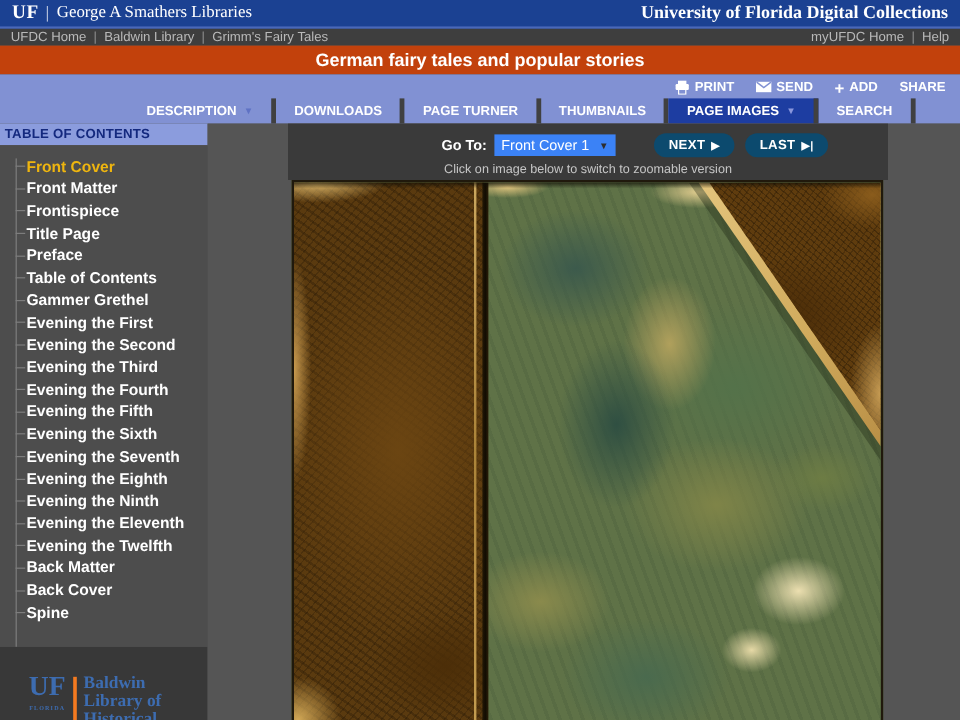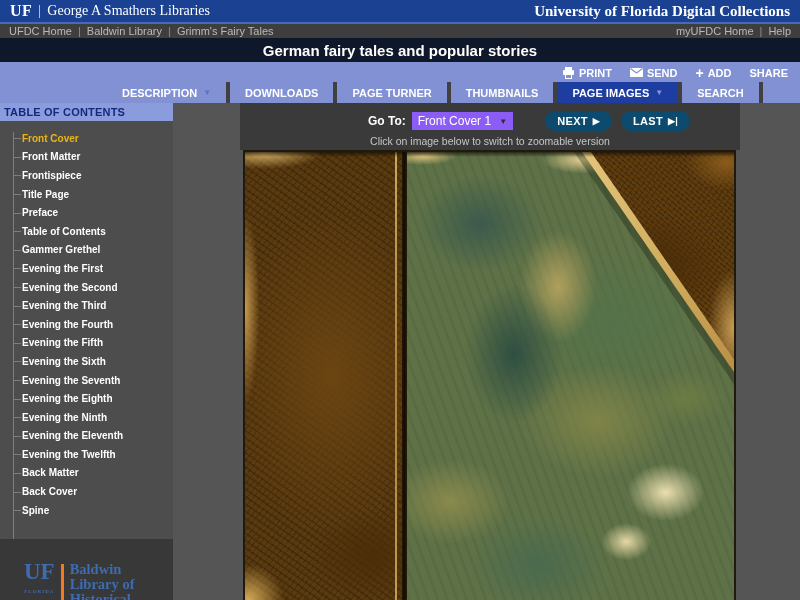--- a/index.html
+++ b/index.html
@@ -13,21 +13,21 @@
   .libname { font-size:14px; }
   .collname { font-weight:bold; font-size:15px; }
 
   
   .crumb-bar { height:14px; background:#3e3e3e; display:flex; align-items:center; justify-content:space-between; padding:0 9px; font-size:11px; color:#b9b9b9; }
   .crumbs { display:flex; align-items:center; gap:6px; }
   .crumb { cursor:pointer; }
   .crumb-sep { color:#8d8d8d; }
 
   
-  .title-bar { height:24px; background:#0f172a; display:flex; align-items:center; justify-content:center; }
+  .title-bar { height:24px; background:#c2410c; display:flex; align-items:center; justify-content:center; }
   .page-title { color:#fff; font-weight:bold; font-size:15px; }
 
   
   .band { background:#8191d3; }
   .actions-row { height:18px; display:flex; align-items:center; justify-content:flex-end; gap:18px; padding:3px 12px 0 0; }
   .action-btn { display:flex; align-items:center; gap:4px; color:#fff; font-weight:bold; font-size:11px; cursor:pointer; }
   .plus-glyph { font-size:14px; line-height:10px; font-weight:bold; }
   .tabs-row { height:21px; display:flex; align-items:stretch; padding-left:107px; margin-top:2px; }
   .tab { display:flex; align-items:center; gap:6px; padding:0 15px; color:#fff; font-weight:bold; font-size:11px; border-right:4px solid #404040; cursor:pointer; }
   .tab.active { background:#1d3da1; }
@@ -35,35 +35,35 @@
   .tab.active .tab-arrow { color:#8a97dd; }
 
   
   .body-row { display:flex; height:499px; }
 
   
   .sidebar { width:173px; display:flex; flex-direction:column; }
   .toc-header { height:18px; background:#8b9cdd; color:#14297e; font-weight:bold; font-size:11px; display:flex; align-items:center; padding-left:4px; letter-spacing:.2px; }
   .toc-list { background:#4d4d4d; flex:1; position:relative; padding-top:8px; overflow:hidden; }
   .toc-tree-line { position:absolute; left:13px; top:11px; height:412px; width:1px; background:#7d7d7d; }
-  .toc-item { position:relative; height:18.6px; display:flex; align-items:center; padding-left:22px; color:#fff; font-weight:bold; font-size:10px; cursor:pointer; white-space:nowrap; }
+  .toc-item { position:relative; height:18.6px; display:flex; align-items:center; padding-left:22px; color:#fff; font-weight:bold; font-size:13px; cursor:pointer; white-space:nowrap; }
   .toc-item .tick { position:absolute; left:13px; top:50%; width:8px; height:1px; background:#7d7d7d; }
   .toc-item.active { color:#eeb50f; }
   .logo-block { height:63px; background:#383838; display:flex; align-items:flex-start; padding:23px 0 0 24px; overflow:hidden; font-family:"Liberation Serif", serif; }
   .blogo-uf { color:#3d6cb0; font-weight:bold; font-size:23px; line-height:20px; text-align:center; }
   .blogo-sub { display:block; font-size:5px; letter-spacing:1px; color:#3d6cb0; font-weight:bold; }
   .blogo-bar { width:3px; height:46px; background:#f47a20; margin:2px 6px 0 6px; }
   .blogo-text { color:#3d6cb0; font-weight:bold; font-size:14.5px; line-height:15px; }
 
   
   .main { flex:1; background:#555; }
   .toolbar-panel { margin-left:67px; width:500px; height:47px; background:#3a3a3a; padding-top:7px; }
   .goto-row { display:flex; align-items:center; height:22px; }
   .goto-label { color:#fff; font-weight:bold; font-size:12px; margin-left:128px; }
-  .page-select { margin-left:6px; background:#8b5cf6; color:#fff; font-size:12px; padding:2px 6px; display:flex; align-items:center; gap:8px; cursor:pointer; }
+  .page-select { margin-left:6px; background:#3b82f6; color:#fff; font-size:12px; padding:2px 6px; display:flex; align-items:center; gap:8px; cursor:pointer; }
   .select-arrow { color:#2e2e2e; font-size:8px; }
   .pill-btn { display:flex; align-items:center; gap:5px; background:#0c4a6e; color:#fff; font-weight:bold; font-size:11px; height:20px; padding:0 12px; border-radius:10px; cursor:pointer; letter-spacing:.3px; }
   .btn-next { margin-left:auto; }
   .btn-last { margin-left:9px; margin-right:50px; }
   .play-glyph { font-size:9px; }
   .caption { text-align:center; color:#c6c6c6; font-size:10.5px; margin-top:3px; }
 
   
   .book-image { position:relative; margin-left:70px; width:493px; height:452px; overflow:hidden; cursor:pointer; border:2px solid #20190c; box-shadow:inset 0 0 8px rgba(0,0,0,.55); background:#5f7247; }
   .marble { position:absolute; inset:0;

